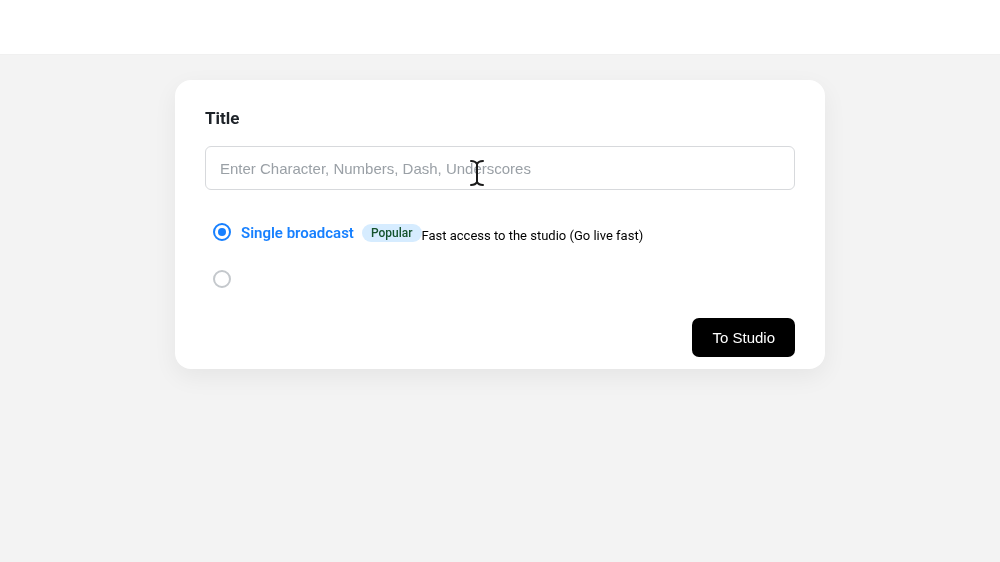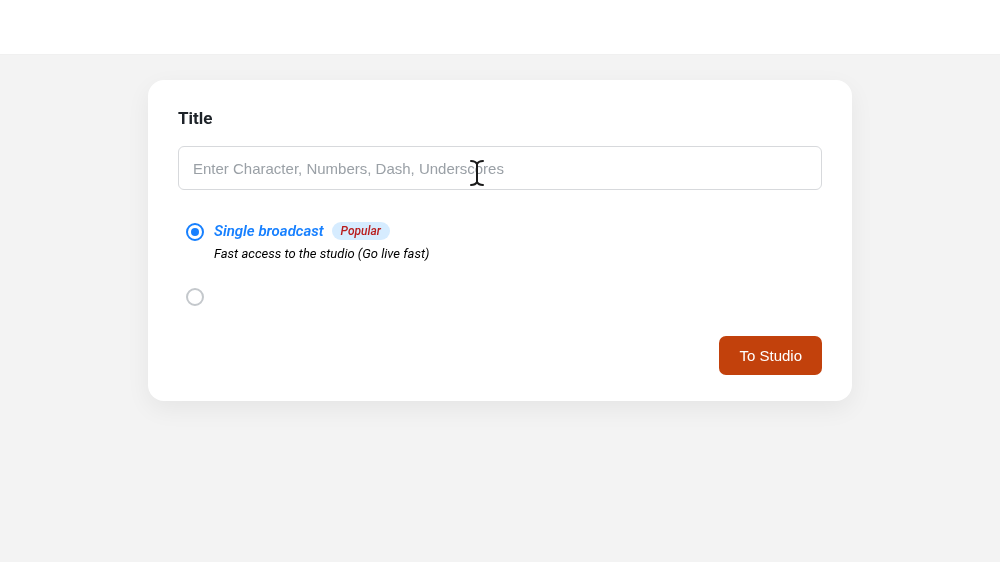--- a/index.html
+++ b/index.html
@@ -23,24 +23,24 @@
     }
 
     .page-bg {
       background: #f3f3f3;
       height: calc(562px - 55px);
       padding-top: 25px;
     }
 
     .card {
       background: #ffffff;
-      width: 704px;
+      width: 650px;
       margin: 0 auto;
       border-radius: 16px;
-      padding: 28px 30px 26px 30px;
+      padding: 28px 30px 12px 30px;
       box-shadow: 0 8px 24px rgba(0,0,0,0.06);
     }
 
     .card-title {
       font-size: 17px;
       font-weight: 700;
       color: #1e2329;
       margin-bottom: 18px;
     }
 
@@ -92,63 +92,62 @@
       height: 8px;
       background: #1780ff;
       border-radius: 50%;
       top: 50%;
       left: 50%;
       transform: translate(-50%, -50%);
     }
 
     .option-text {
       display: flex;
-      flex-direction: column;
-      font-style: italic;
+      flex-direction: row;
     }
 
     .option-label-row {
       display: flex;
       align-items: center;
       gap: 8px;
     }
 
     .option-label {
       font-size: 15px;
       font-weight: 600;
       color: #1e2329;
     }
 
     .option-label.selected {
       color: #1780ff;
     }
 
     .badge {
       background: #d6ecff;
-      color: #b91c1c;
+      color: #14532d;
       font-size: 12px;
       font-weight: 500;
       padding: 2px 9px;
       border-radius: 10px;
     }
 
     .option-desc {
       font-size: 13px;
       color: #000000;
       margin-top: 6px;
     }
 
     .actions {
       display: flex;
       justify-content: flex-end;
       margin-top: 30px;
     }
 
     .btn-primary {
-      background: #c2410c;
+      background: #000000;
       color: #ffffff;
       border: none;
       border-radius: 7px;
       padding: 11px 20px;
       font-size: 15px;
       font-weight: 500;
       cursor: pointer;
     }
 
     .cursor-ibeam {

